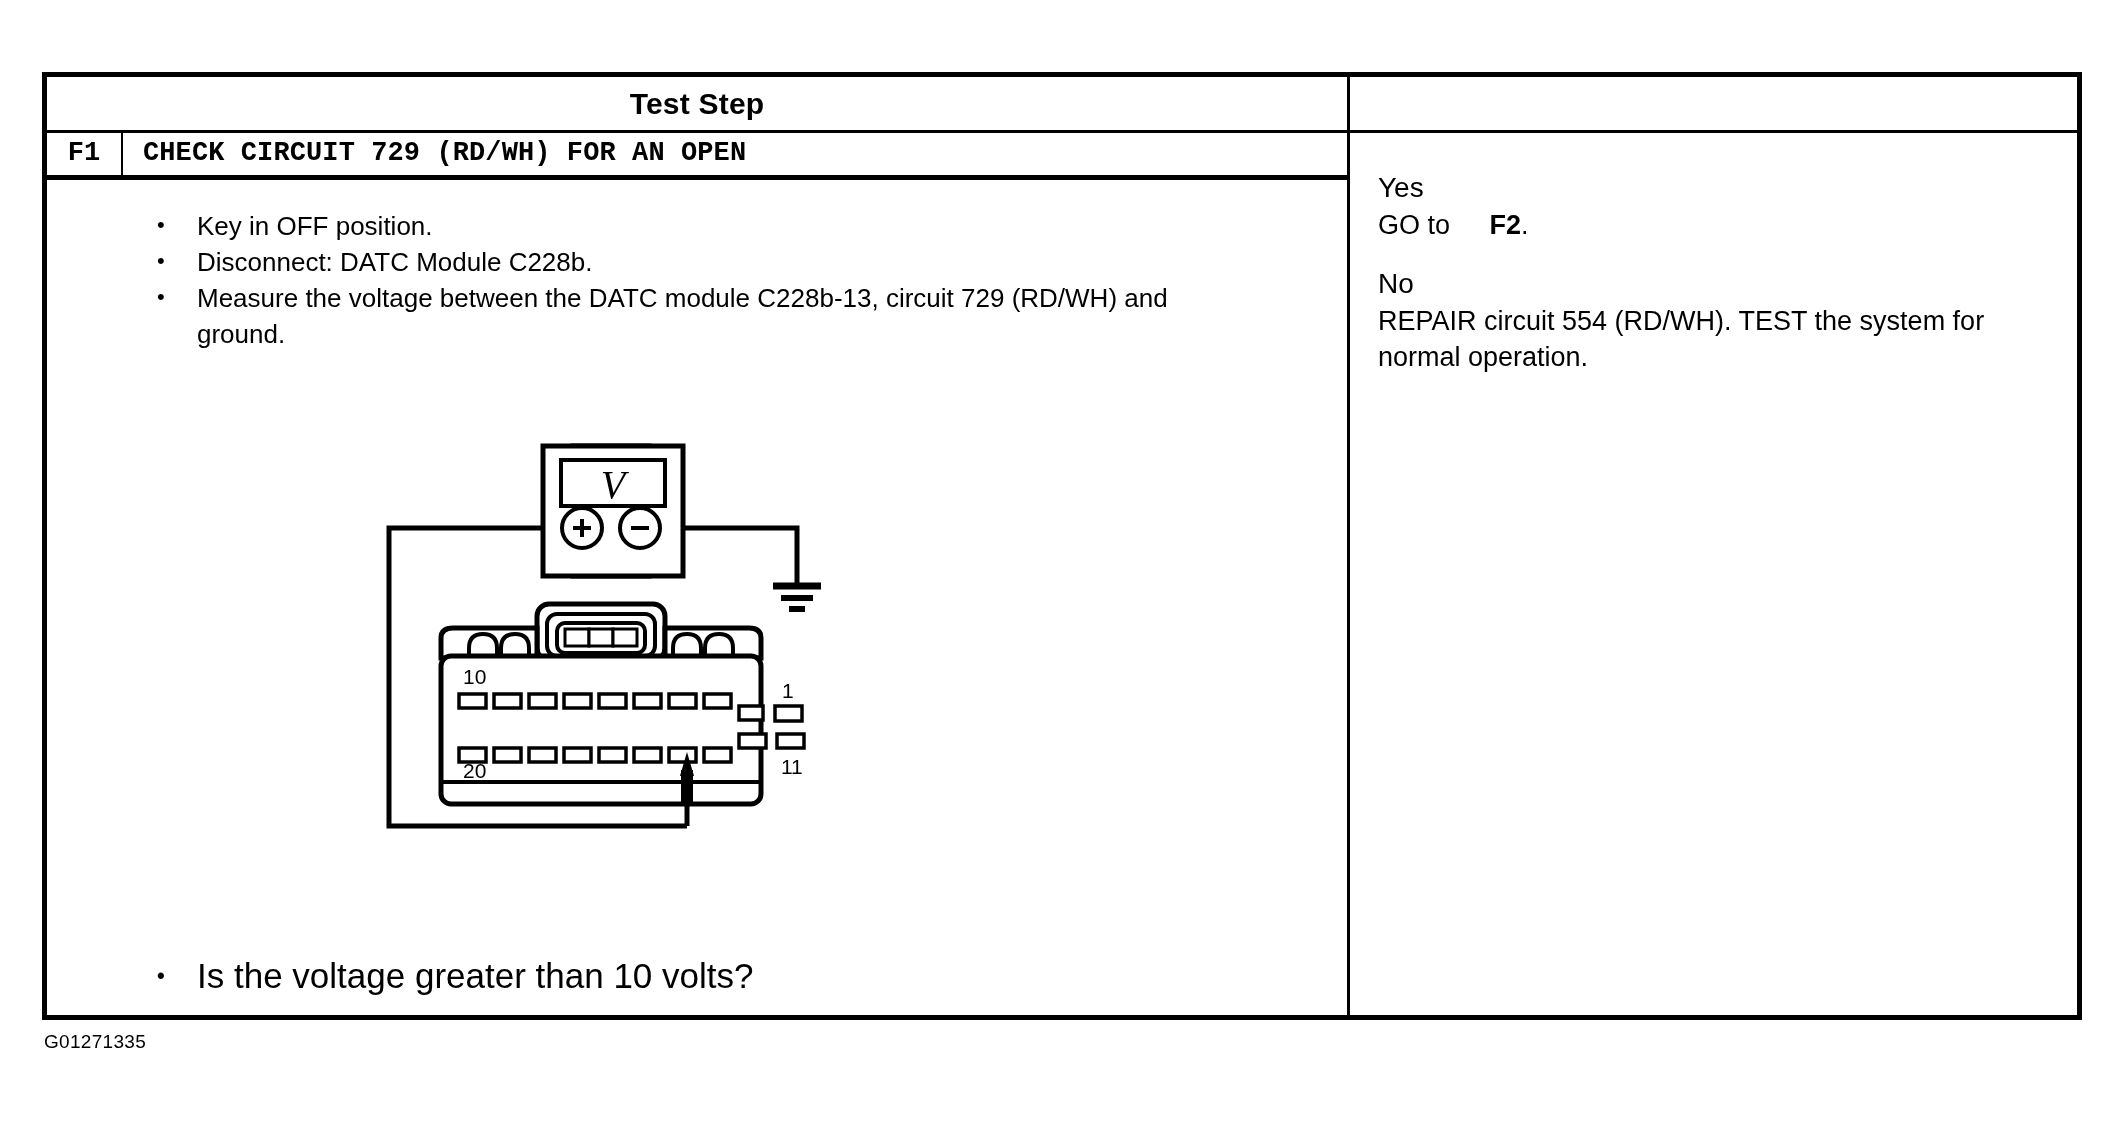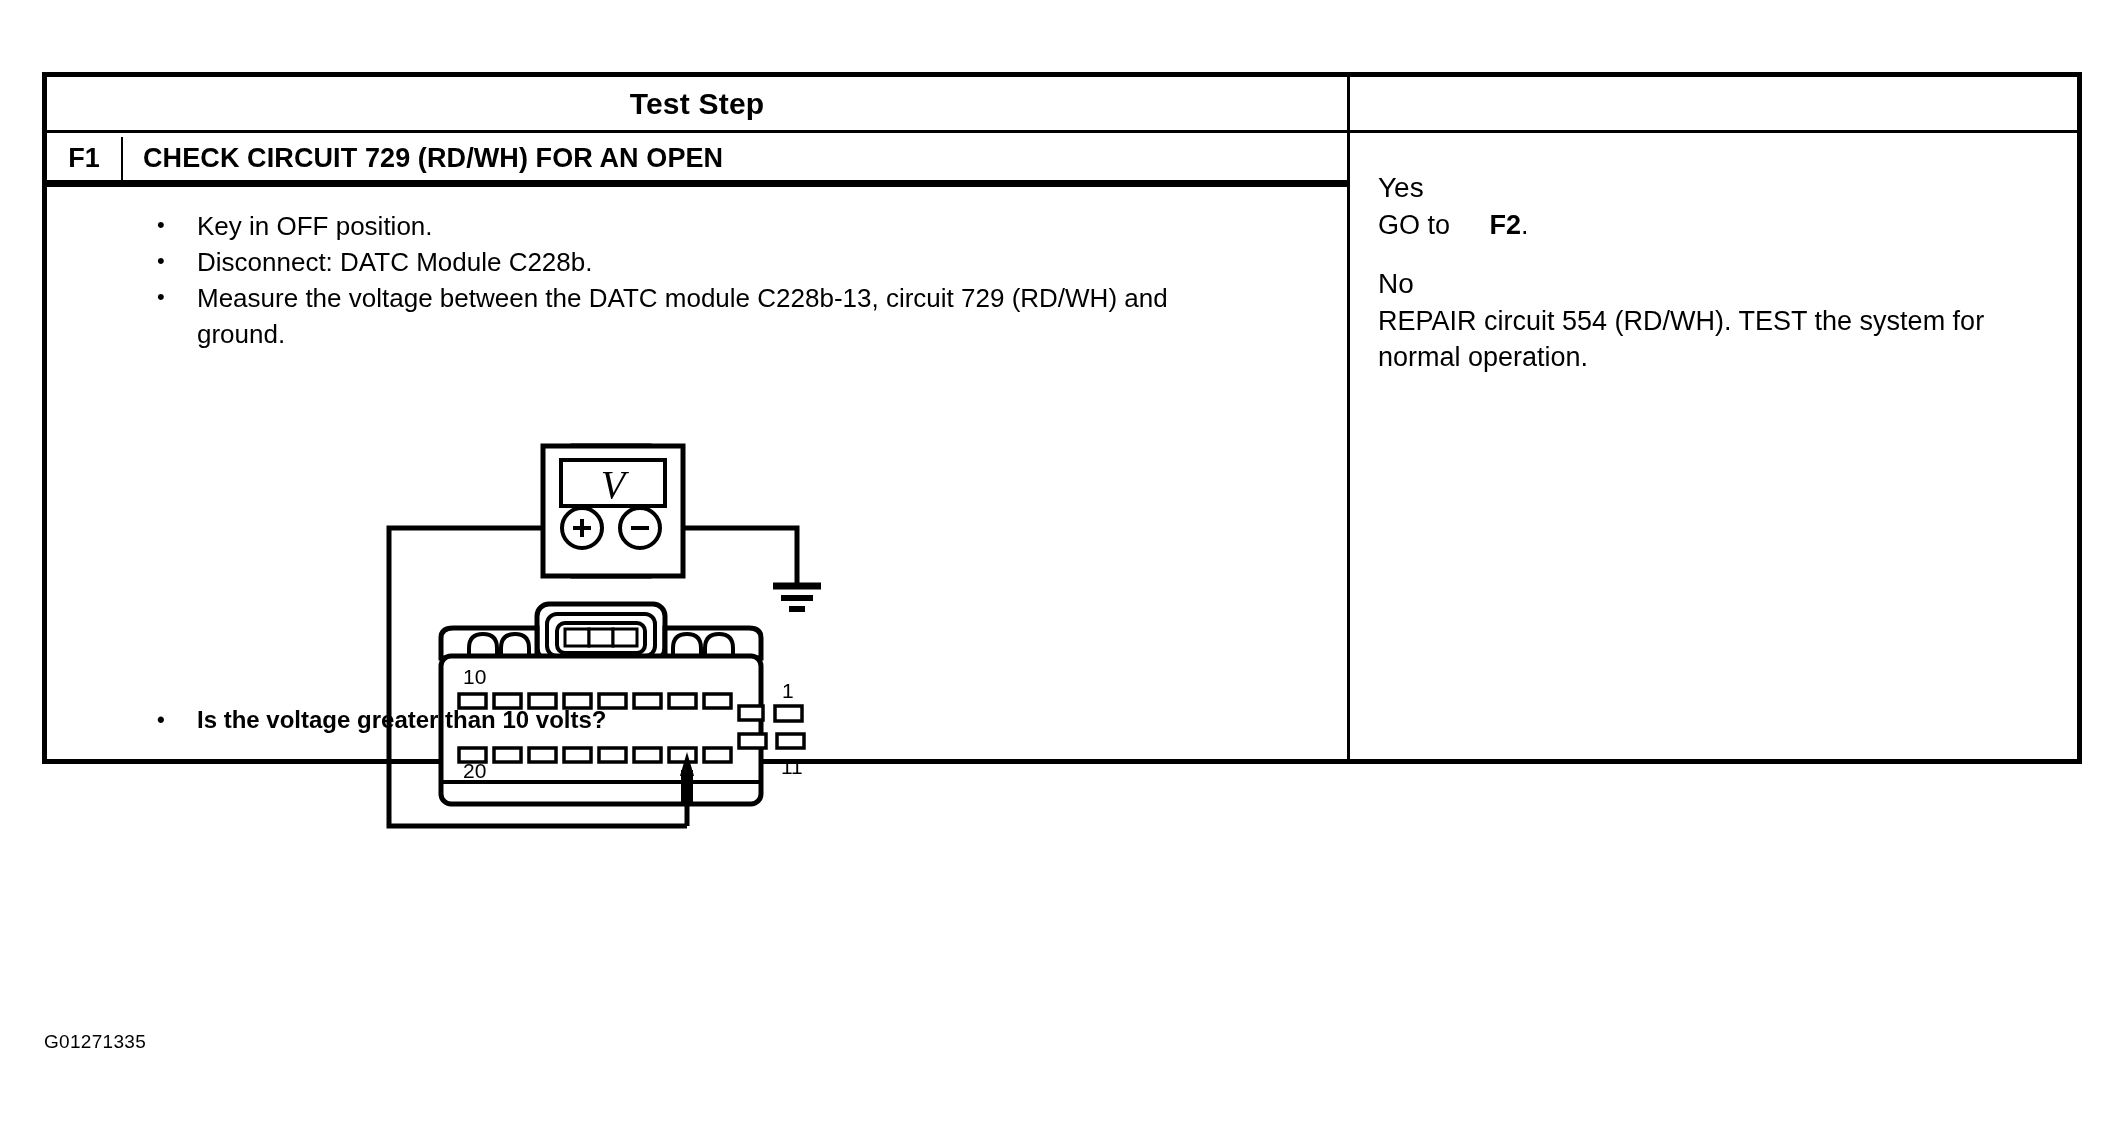--- a/index.html
+++ b/index.html
@@ -15,21 +15,21 @@
     overflow: hidden;
     position: relative;
   }
 
   
   .table-wrap {
     position: absolute;
     left: 42px;
     top: 72px;
     width: 2040px;
-    height: 692px;
+    height: 948px;
     border: 5px solid #000;
     box-sizing: border-box;
   }
 
   
   .thead {
     position: absolute;
     left: 0; top: 0; right: 0;
     height: 56px;
     border-bottom: 3px solid #000;
@@ -56,25 +56,26 @@
     top: 0;
     bottom: 0;
     width: 3px;
     background: #000;
   }
 
   
   .step-row {
     position: absolute;
     left: 0;
-    top: 60px;
+    top: 53px;
     width: 1300px;
     height: 50px;
-    border-bottom: 7px solid #000000;
-    box-sizing: border-box;
+    border-bottom: 5px solid #000000;
+    box-sizing: border-box;
+    font-family: Liberation Mono, monospace;
   }
   .step-id {
     position: absolute;
     left: 0; top: 0;
     width: 76px; height: 100%;
     display: flex; align-items: center; justify-content: center;
     font-size: 27px; font-weight: bold;
     border-right: 2px solid #000;
     box-sizing: border-box;
   }
@@ -117,22 +118,22 @@
     left: -40px;
     top: -1px;
     font-size: 22px;
   }
 
   
   .question {
     position: absolute;
     left: 150px;
     bottom: 22px;
-    font-size: 24px;
-    font-weight: bold;
+    font-size: 35px;
+    font-weight: normal;
     line-height: 34px;
   }
   .question::before {
     content: "\2022";
     position: absolute;
     left: -40px;
     top: 0px;
     font-size: 22px;
     font-weight: bold;
   }

